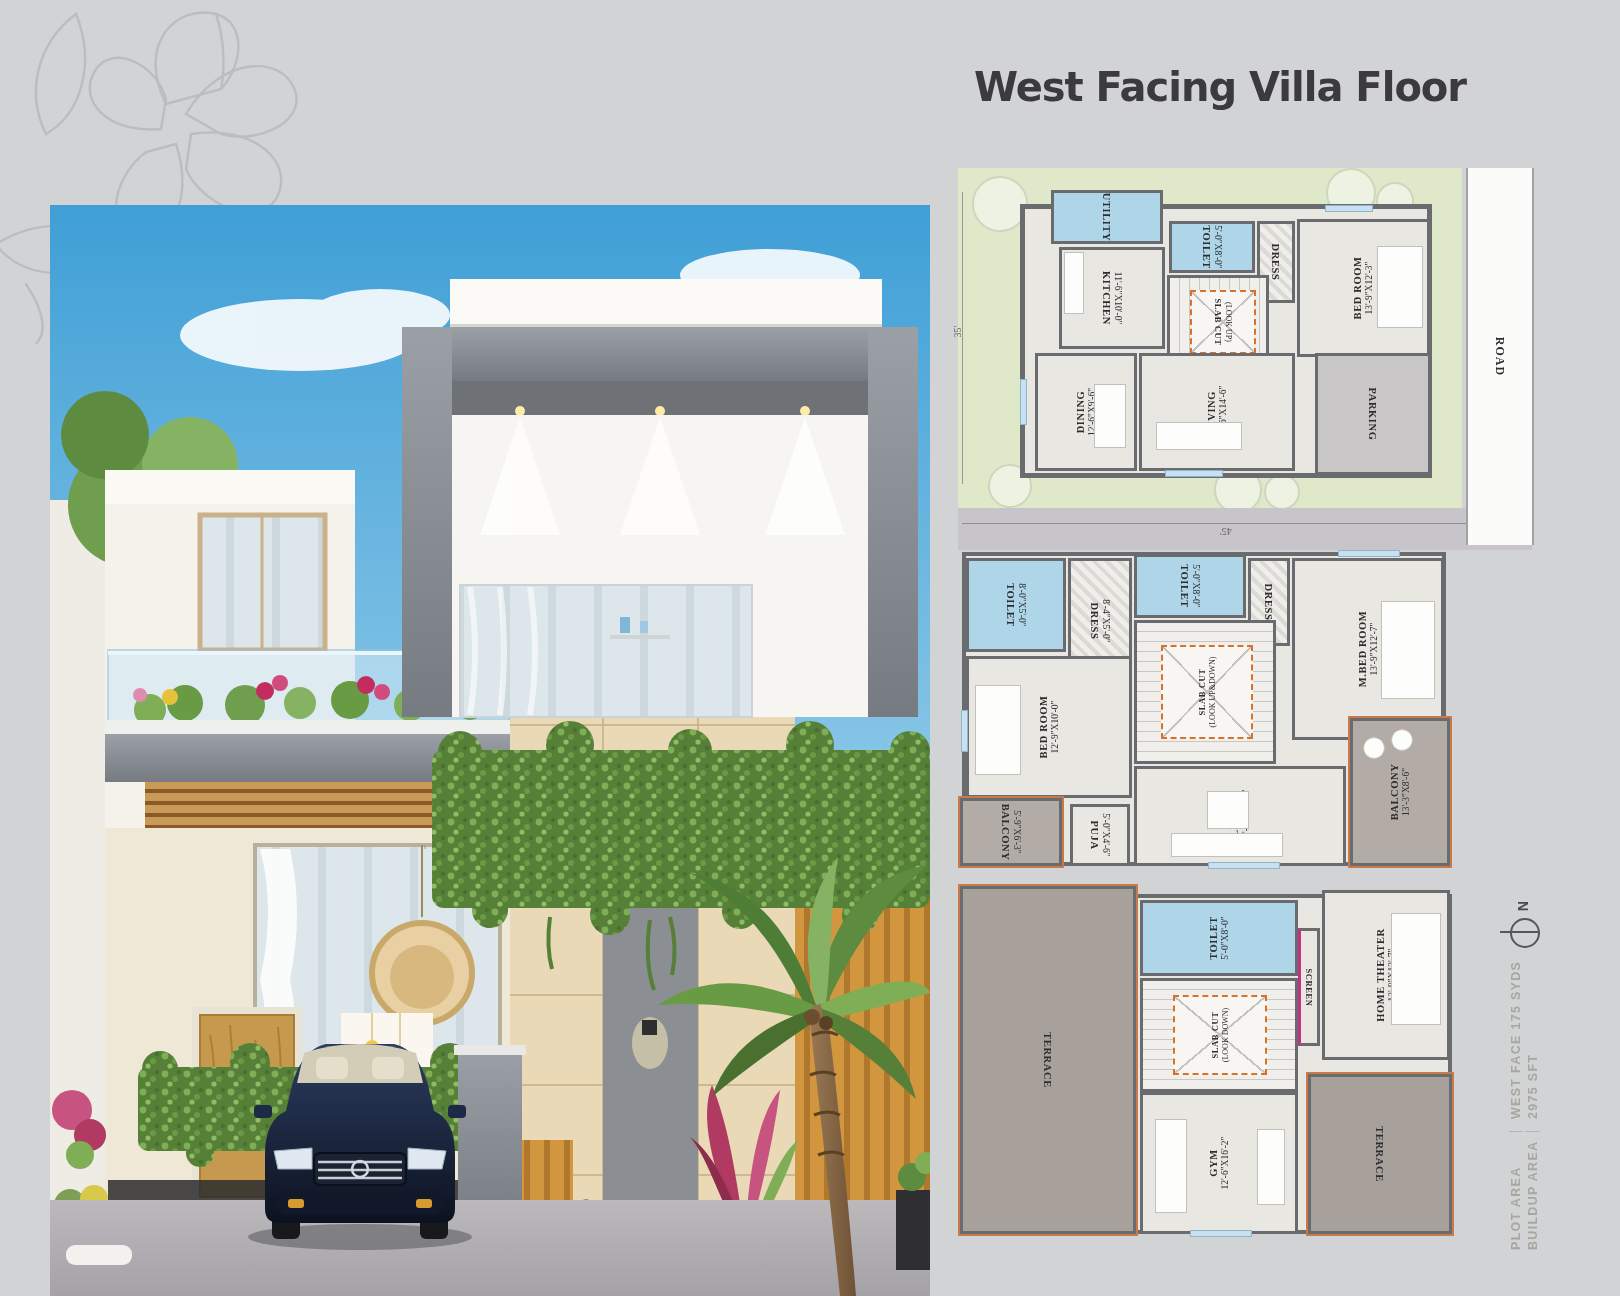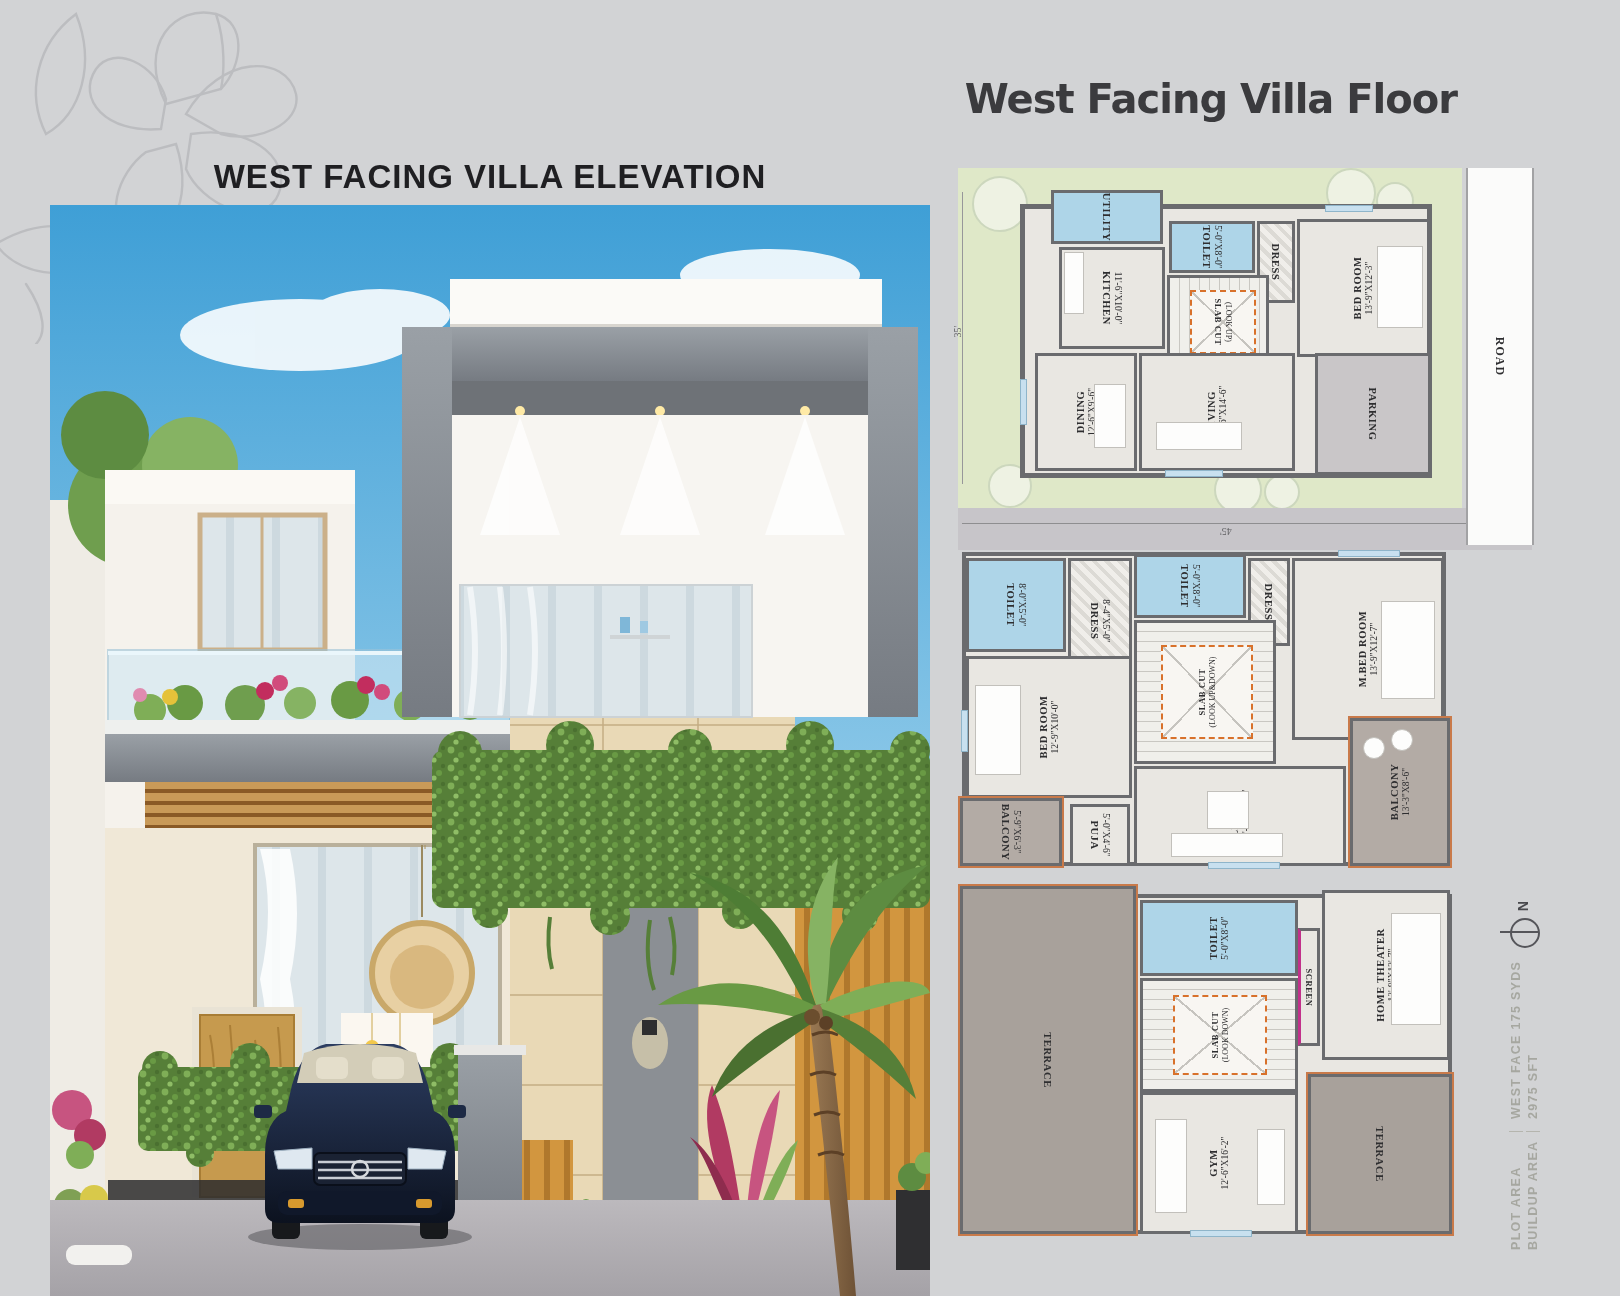--- a/index.html
+++ b/index.html
@@ -5,22 +5,22 @@
   html,body{margin:0;padding:0;}
   .page{position:relative;width:1620px;height:1296px;background:#d2d3d5;overflow:hidden;
         font-family:"Liberation Sans",sans-serif;}
 
   
   .flower-art{position:absolute;left:-14px;top:-16px;}
 
   
   .elev-heading{position:absolute;left:50px;top:158px;width:880px;text-align:center;
     font-size:33px;font-weight:800;letter-spacing:1px;color:#1f1f22;}
-  .floor-title-row{position:absolute;left:975px;top:76px;width:490px;display:flex;
-    align-items:center;justify-content:flex-end;gap:8px;}
+  .floor-title-row{position:absolute;left:975px;top:64px;width:490px;display:flex;
+    align-items:center;justify-content:center;gap:8px;}
   .floor-title-text{font-family:"DejaVu Sans",sans-serif;font-weight:600;font-size:40px;
     color:#3b3b3e;letter-spacing:-1px;white-space:nowrap;}
 
   
   .elevation{position:absolute;left:50px;top:205px;width:880px;height:1091px;display:block;}
 
   
   .plan{position:absolute;}
   .room{position:absolute;display:flex;align-items:center;justify-content:center;
     border:3px solid #6a6b6e;background:#e9e7e2;box-sizing:border-box;}
@@ -92,21 +92,20 @@
       <path d="M205,150 C270,140 310,180 290,215 C270,245 215,220 200,185 Z"></path>
       <path d="M190,160 C210,220 180,265 145,250 C118,238 130,190 160,168 Z"></path>
       <path d="M175,145 C120,150 90,115 110,85 C128,60 170,80 180,115 Z"></path>
       <path d="M90,30 C110,80 95,130 60,150 C40,110 50,60 90,30 Z"></path>
       <path d="M10,260 C60,230 110,240 125,275 C80,300 30,290 10,260 Z"></path>
       <path d="M40,300 C60,330 60,350 50,360"></path>
       <path d="M230,30 C240,60 238,90 235,105"></path>
     </g>
   </svg>
 
-  <div class="elev-heading">WEST FACING VILLA ELEVATION</div>
 
   <svg class="elevation" viewBox="0 0 880 1091">
     <defs>
       <linearGradient id="skyG" x1="0" y1="0" x2="0" y2="1">
         <stop offset="0" stop-color="#3f9fd6"></stop>
           <stop offset=".55" stop-color="#8cc8e8"></stop>
         <stop offset="1" stop-color="#d9ecf5"></stop>
       </linearGradient>
       <linearGradient id="grayG" x1="0" y1="0" x2="0" y2="1">
         <stop offset="0" stop-color="#9aa0a6"></stop>

